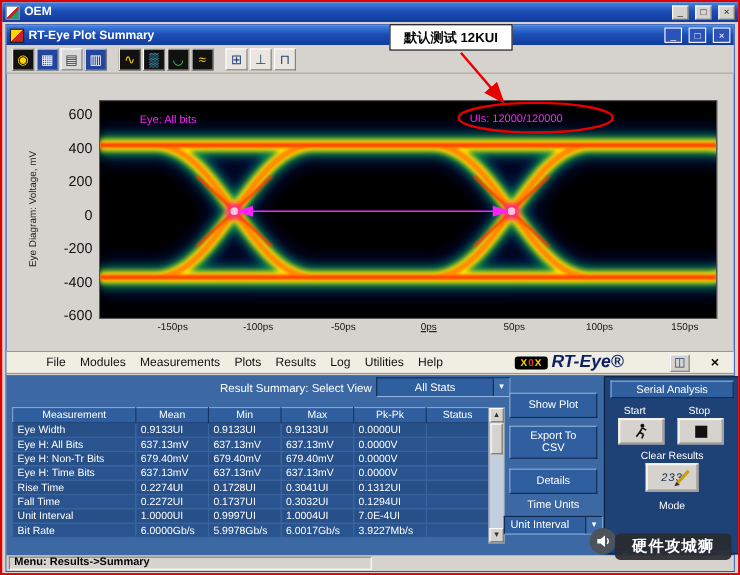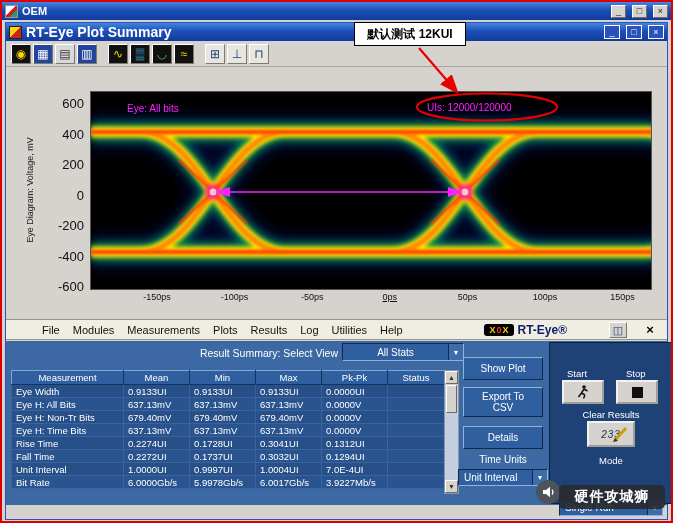--- a/index.html
+++ b/index.html
@@ -20,21 +20,21 @@
     background:linear-gradient(135deg,#ffffff 45%,#cc2222 45%,#cc2222 65%,#2a9a6a 65%); }
   .winbtn{ width:15px; height:13px; background:#d6d3ce; border:1px solid;
     border-color:#fff #6e6a63 #6e6a63 #fff; font-size:9px; line-height:11px;
     text-align:center; color:#222; margin-left:2px; }
   
   .inner{ position:absolute; left:3px; top:20px; width:663px; height:498px;
     background:#d6d3ce; border:1px solid #2a52b8; }
   .titlebar2{ position:absolute; left:0; top:0; right:0; height:18px;
     background:linear-gradient(180deg,#4584e0 0%,#1c4fb8 45%,#113b9a 100%);
     display:flex; align-items:center; gap:4px; padding:0 3px; color:#fff; }
-  .titlebar2 .ttl{ font-size:14px; font-weight:bold; flex:1; }
+  .titlebar2 .ttl{ font-size:11px; font-weight:bold; flex:1; }
   .rticon{ width:13px; height:13px; background:linear-gradient(135deg,#ffd400 50%,#cc2222 50%); border:1px solid #222; }
   .winbtn2{ width:16px; height:14px; background:#2a52b8; border:1px solid #fff;
     color:#fff; font-size:9px; line-height:12px; text-align:center; margin-left:2px; }
   
   .toolbar{ position:absolute; left:0; top:18px; right:0; height:26px;
     background:#d6d3ce; border-bottom:1px solid #a9a59c;
     display:flex; align-items:center; padding:0 5px; }
   .tbtn{ width:20px; height:20px; border:1px solid; border-color:#fff #7e7a72 #7e7a72 #fff;
     display:flex; align-items:center; justify-content:center; font-size:12px; margin-right:2px; }
   .tbtn.grp{ margin-left:9px; }
@@ -52,21 +52,21 @@
   .xtick{ position:absolute; top:0; transform:translateX(-50%); font-size:9px; color:#111; }
   
   .menubar{ position:absolute; left:0; top:296px; right:0; height:21px;
     background:#f0ede3; border-top:1px solid #9a968c; border-bottom:1px solid #9a968c;
     display:flex; align-items:center; padding:0 8px; font-size:11px; color:#111; }
   .menu-item{ margin-right:13px; cursor:default; }
   .brandbox{ margin-left:auto; display:flex; align-items:center; gap:3px; }
   .brand-logo{ background:#000; border-radius:3px; padding:1px 5px; font-size:9px;
     font-weight:bold; letter-spacing:1px; }
   .brand-logo .by{ color:#ffd400; } .brand-logo .br{ color:#e33; }
-  .brand-text{ font-size:12px; font-weight:bold; color:#0c1f66; }
+  .brand-text{ font-size:16px; font-weight:bold; font-style:italic; color:#0c1f66; }
   .mb-icon{ width:18px; height:16px; margin-left:42px; background:#d6d3ce;
     border:1px solid; border-color:#fff #7e7a72 #7e7a72 #fff; text-align:center;
     font-size:11px; line-height:14px; color:#1d3f77; }
   .mb-close{ width:18px; height:16px; margin-left:14px; text-align:center;
     font-size:13px; line-height:15px; font-weight:bold; color:#000; }
   
   .lower{ position:absolute; left:0; top:318px; right:0; height:164px; background:#3c69a4; }
   .summary-label{ position:absolute; left:10px; top:6px; width:322px; text-align:right;
     color:#fff; font-size:10.5px; }
   .dd{ display:flex; align-items:center; background:#2f5f9e; border:1px solid;
@@ -364,20 +364,21 @@
       <div class="bluebtn" id="btn-show">Show Plot</div>
       <div class="bluebtn" id="btn-export">Export To CSV</div>
       <div class="bluebtn" id="btn-details">Details</div>
       <div class="tu-label">Time Units</div>
       <div class="dd dd-tu">
         <span class="dd-val">Unit Interval</span>
         <span class="dd-btn">▼</span>
       </div>
 
       <div class="rpanel">
+        <div class="rp-header">Serial Analysis</div>
         <div class="rp-label" id="lbl-start">Start</div>
         <div class="rp-label" id="lbl-stop">Stop</div>
         <div class="graybtn" id="btn-start">
           <svg width="16" height="16" viewBox="0 0 16 16">
             <circle cx="9" cy="3" r="1.8" fill="#111"></circle>
             <path d="M9,5 L6.5,9 M9,5 L12.5,7 M6.5,9 L10,11 M6.5,9 L3.5,13 M10,11 L8.5,14.5" stroke="#111" stroke-width="1.5" fill="none"></path>
           </svg>
         </div>
         <div class="graybtn" id="btn-stop">
           <div class="stopsq"></div>
@@ -391,20 +392,23 @@
           </svg>
         </div>
         <div class="rp-label" id="lbl-mode">Mode</div>
         <div class="dd dd-mode">
           <span class="dd-val">Single Run</span>
           <span class="dd-btn">▼</span>
         </div>
       </div>
     </div>
 
+    <div class="statusbar">
+      <div class="statusbox">Menu: Results-&gt;Summary</div>
+    </div>
   </div>
 
   <div class="callout">默认测试 12KUI</div>
   <svg class="callout-arrow" width="70" height="50" viewBox="0 0 70 50">
     <defs>
       <marker id="ah" markerWidth="9" markerHeight="7" refX="7" refY="3.5" orient="auto">
         <polygon points="0 0, 9 3.5, 0 7" fill="#e80000"></polygon>
       </marker>
     </defs>
     <line x1="15" y1="1" x2="52" y2="44" stroke="#e80000" stroke-width="2.2" marker-end="url(#ah)"></line>

